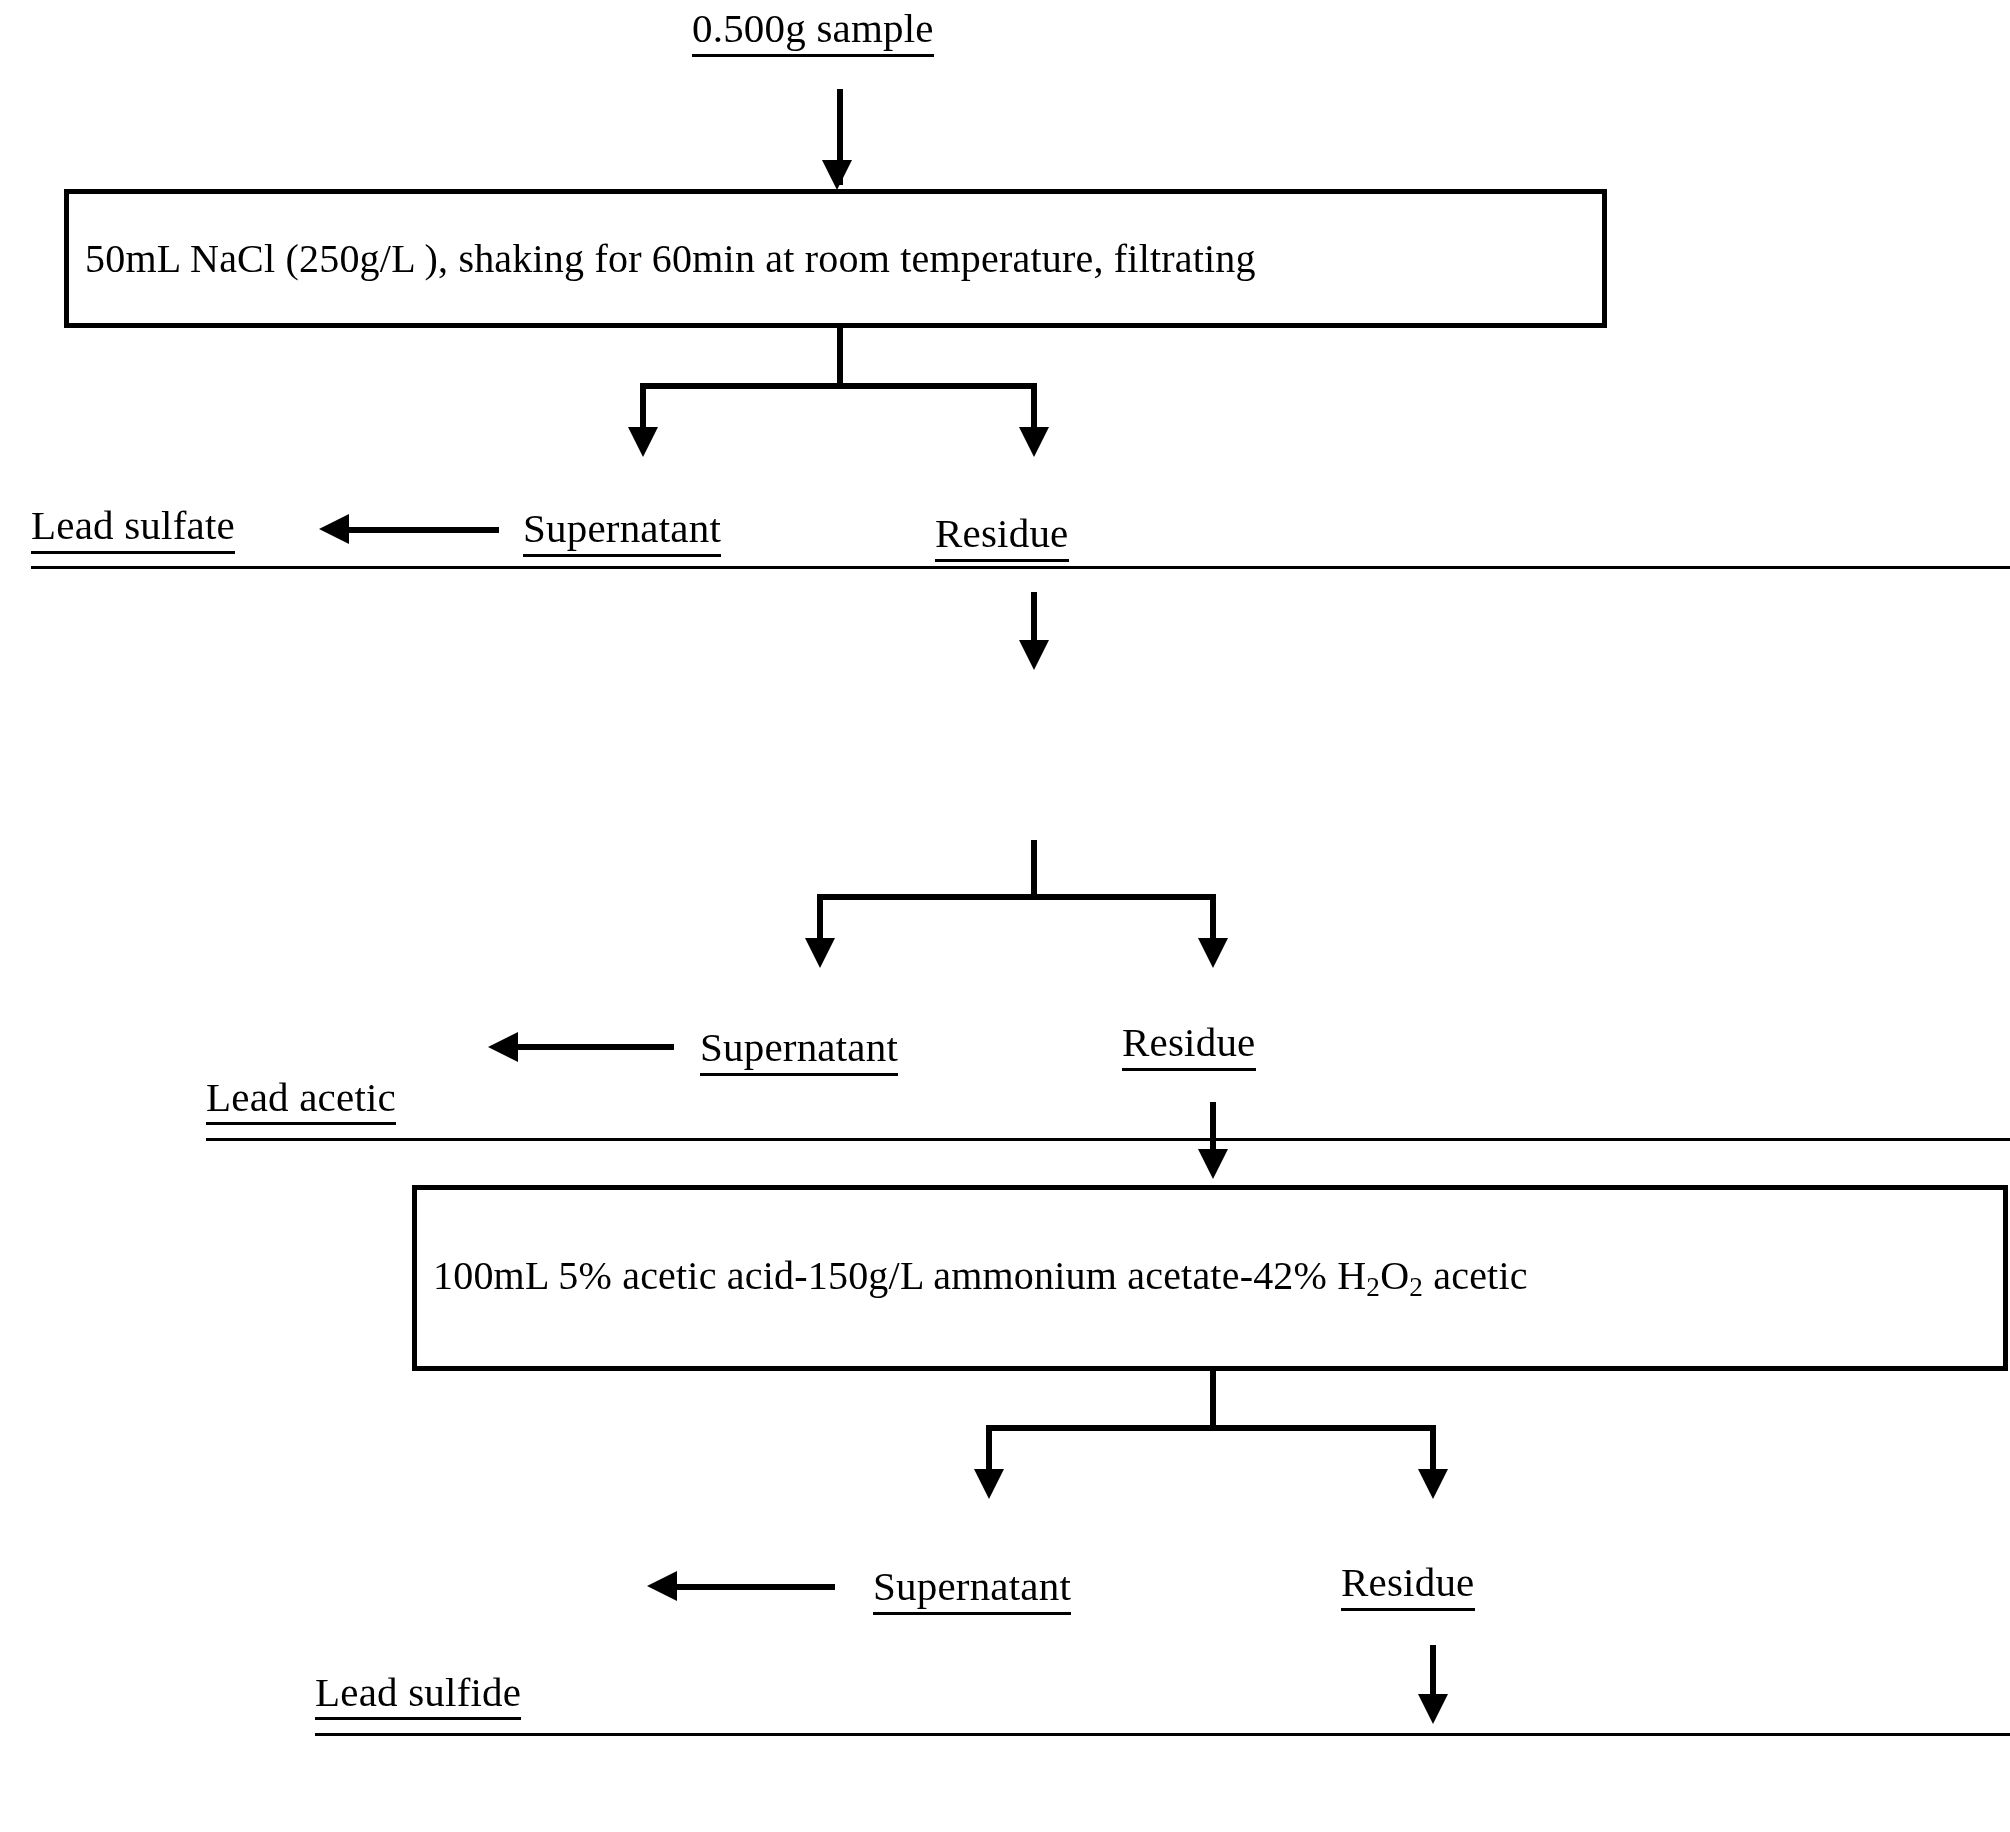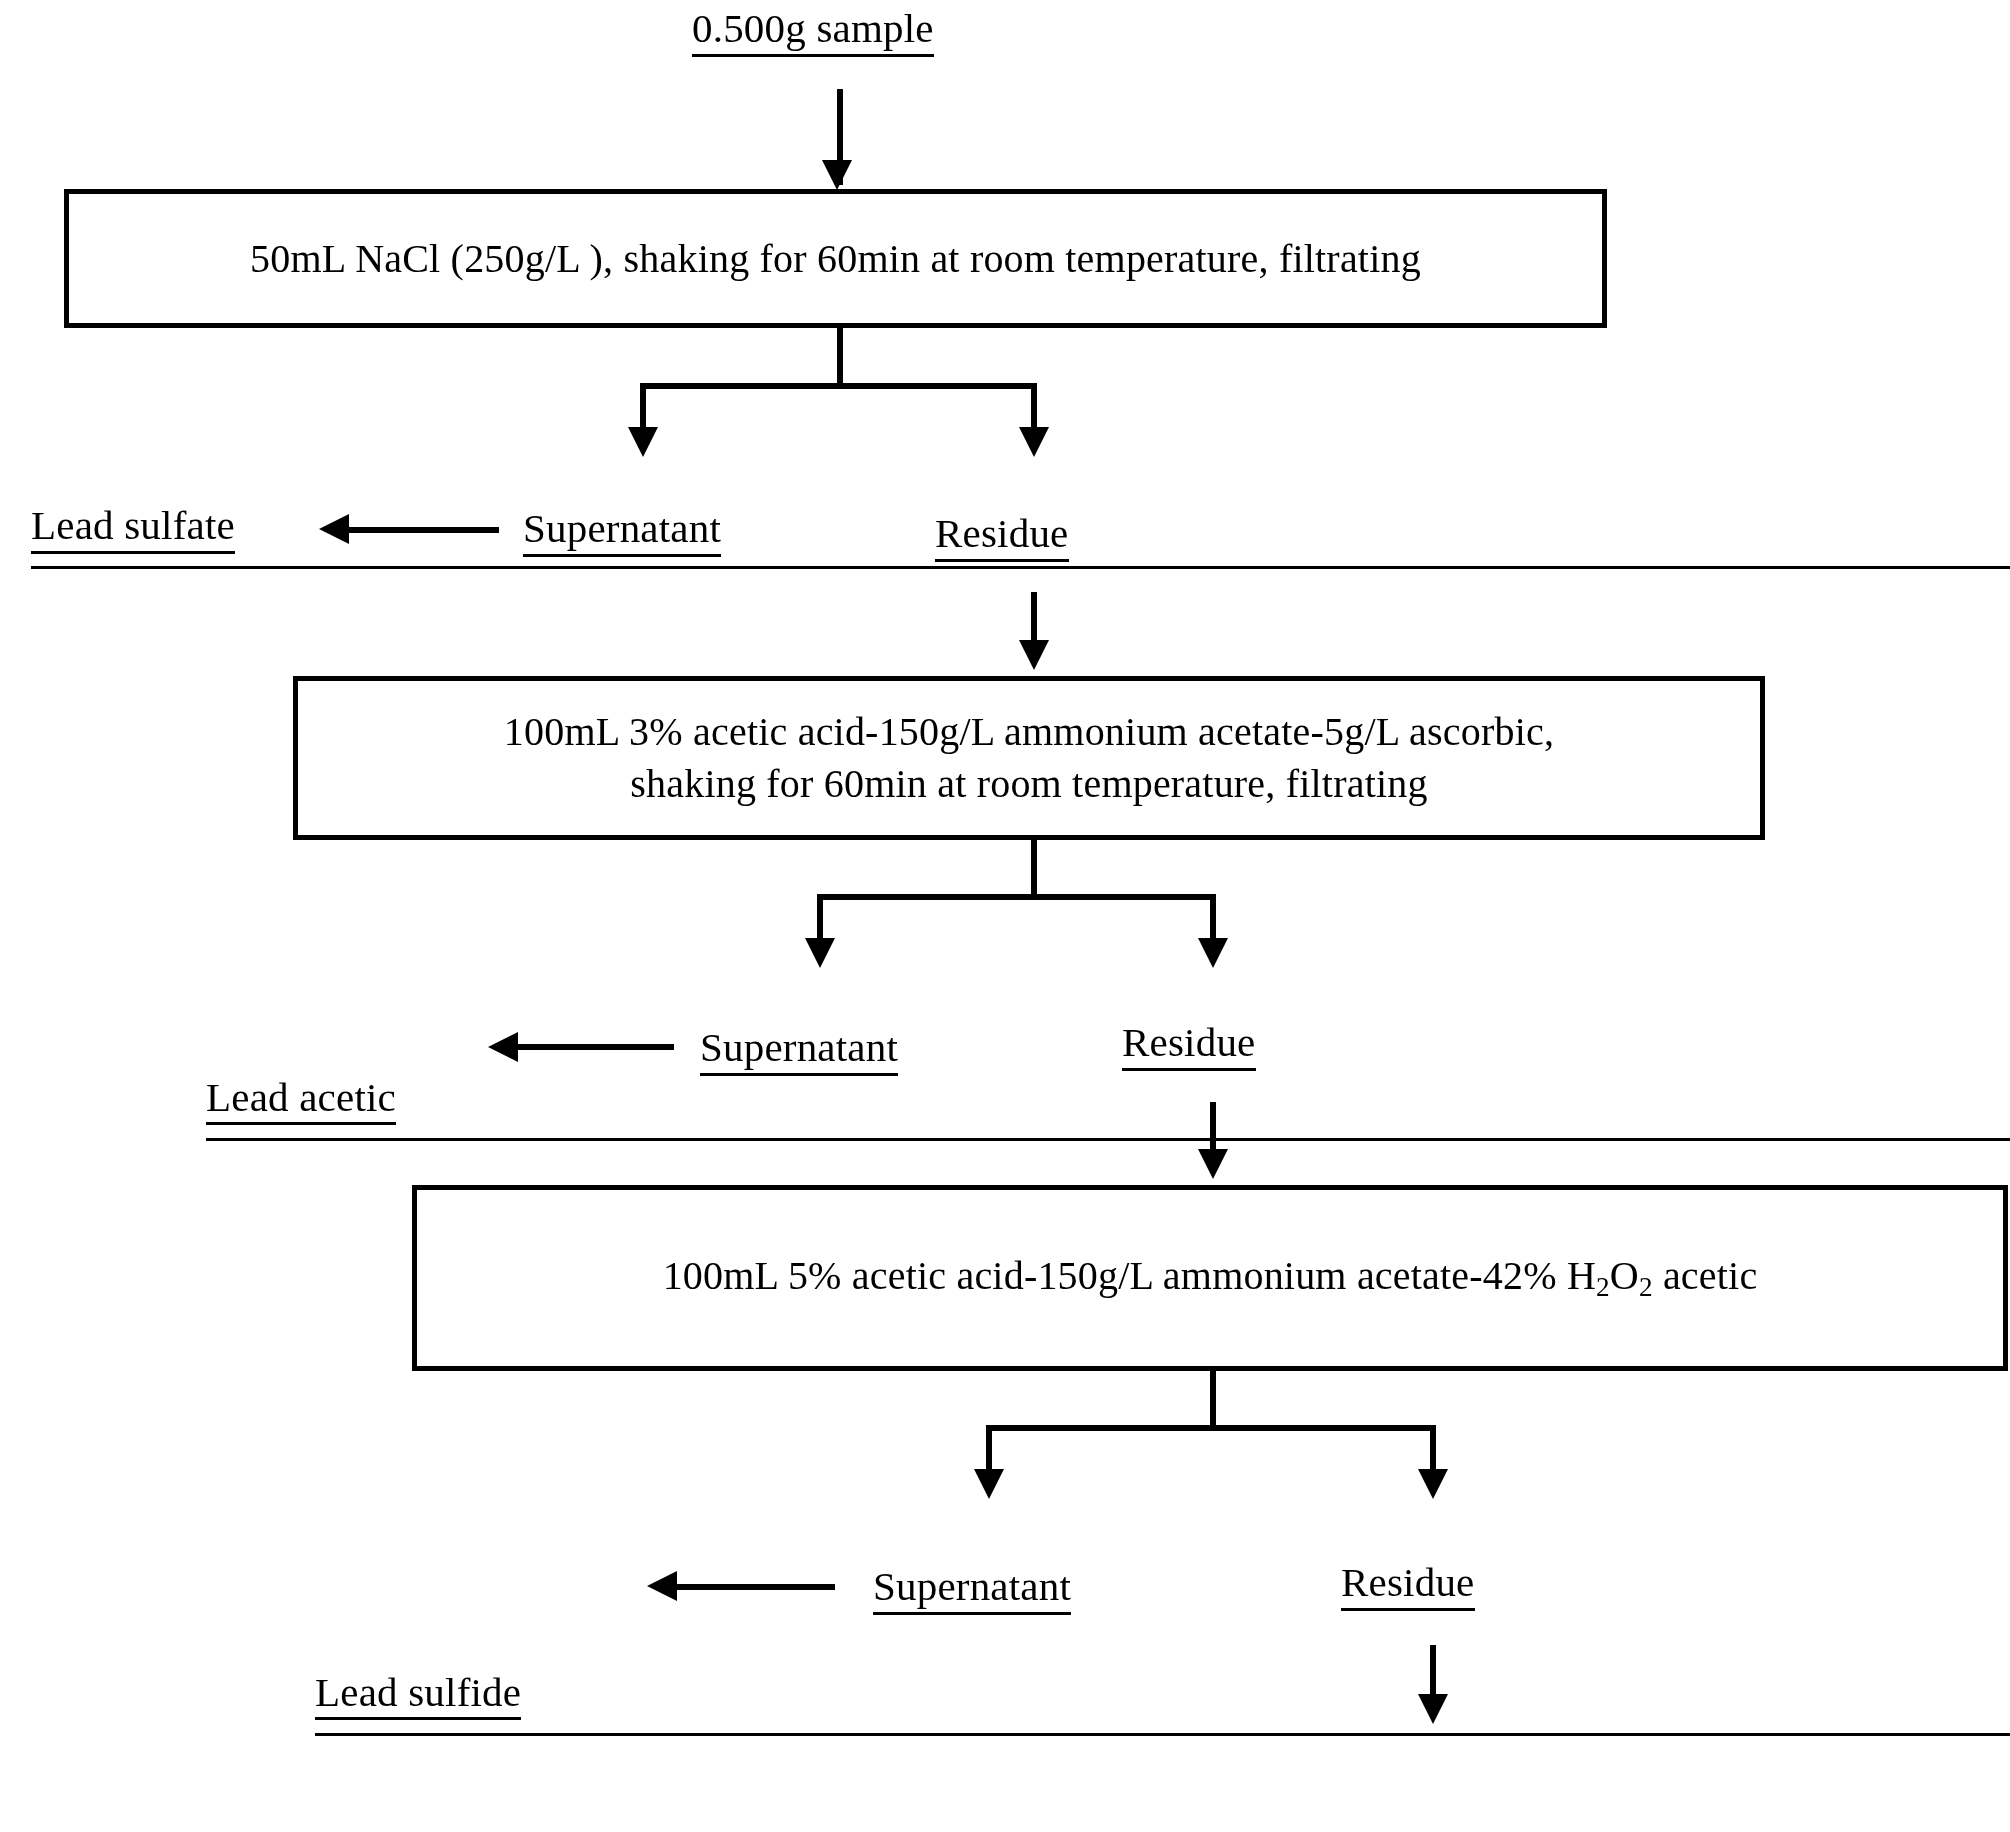--- a/index.html
+++ b/index.html
@@ -45,21 +45,21 @@
     display: inline-block;
   }
   
   .proc-box {
     position: absolute;
     border: 5.3px solid #000;
     background: #fff;
     box-sizing: border-box;
     display: flex;
     align-items: center;
-    justify-content: center;
+    justify-content: flex-start;
     text-align: center;
   }
   .proc-text {
     font-size: 40px;
     line-height: 1.30;
     padding: 0 16px;
     letter-spacing: 0.2px;
   }
   sub {
     font-size: 0.68em;
@@ -126,26 +126,20 @@
   <div class="hline" style="left:346px; top:527px; width:153px;"></div>
   <div class="arrow-left" style="left:319px; top:514px;"></div>
 
   <div class="label dbl" style="left:31px; top:504px;">
     <span class="dbl-inner">Lead sulfate</span>
   </div>
 
   <div class="vline" style="left:1031px; top:592px; height:53px;"></div>
   <div class="arrow-down" style="left:1019px; top:640px;"></div>
 
-  <div class="proc-box" style="left:293px; top:676px; width:1472px; height:164px;">
-    <div class="proc-text">
-      <span>100mL 3% acetic acid-150g/L ammonium acetate-5g/L ascorbic,</span><br>
-      <span>shaking for 60min at room  temperature, filtrating</span>
-    </div>
-  </div>
 
   <div class="vline" style="left:1031px; top:840px; height:59px;"></div>
   <div class="hline" style="left:817px; top:894px; width:399px;"></div>
   <div class="vline" style="left:817px; top:894px; height:53px;"></div>
   <div class="vline" style="left:1210px; top:894px; height:53px;"></div>
   <div class="arrow-down" style="left:805px; top:938px;"></div>
   <div class="arrow-down" style="left:1198px; top:938px;"></div>
 
   <div class="label" style="left:700px; top:1026px;">
     <span class="dbl-inner">Supernatant</span>

